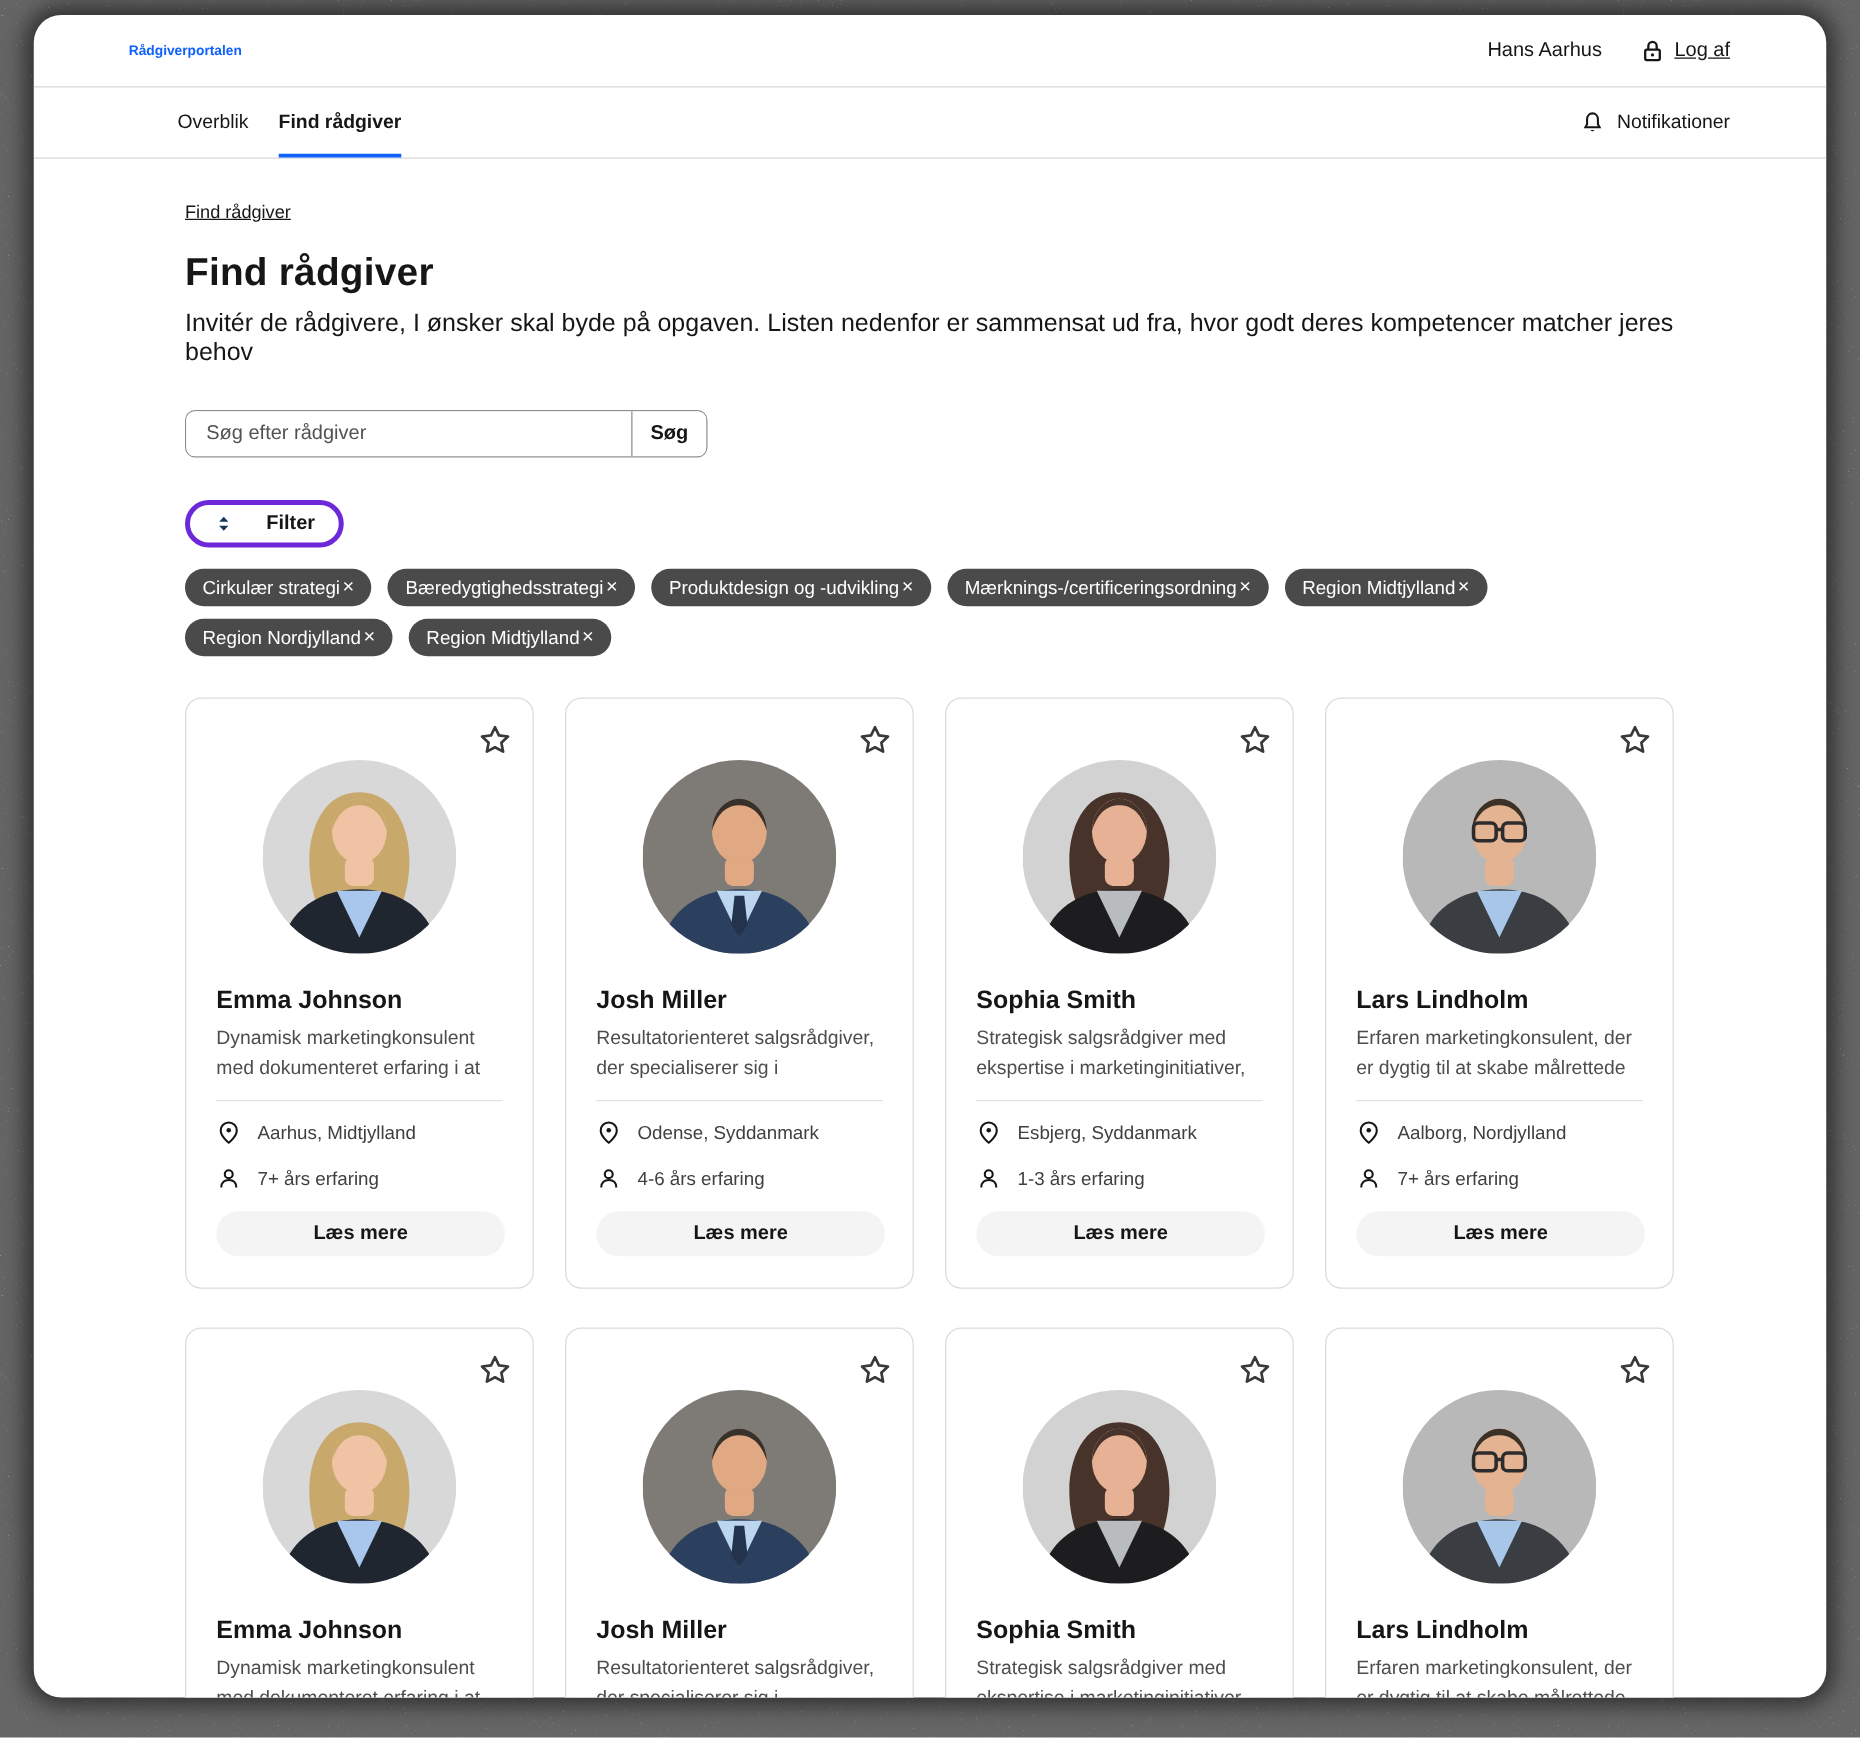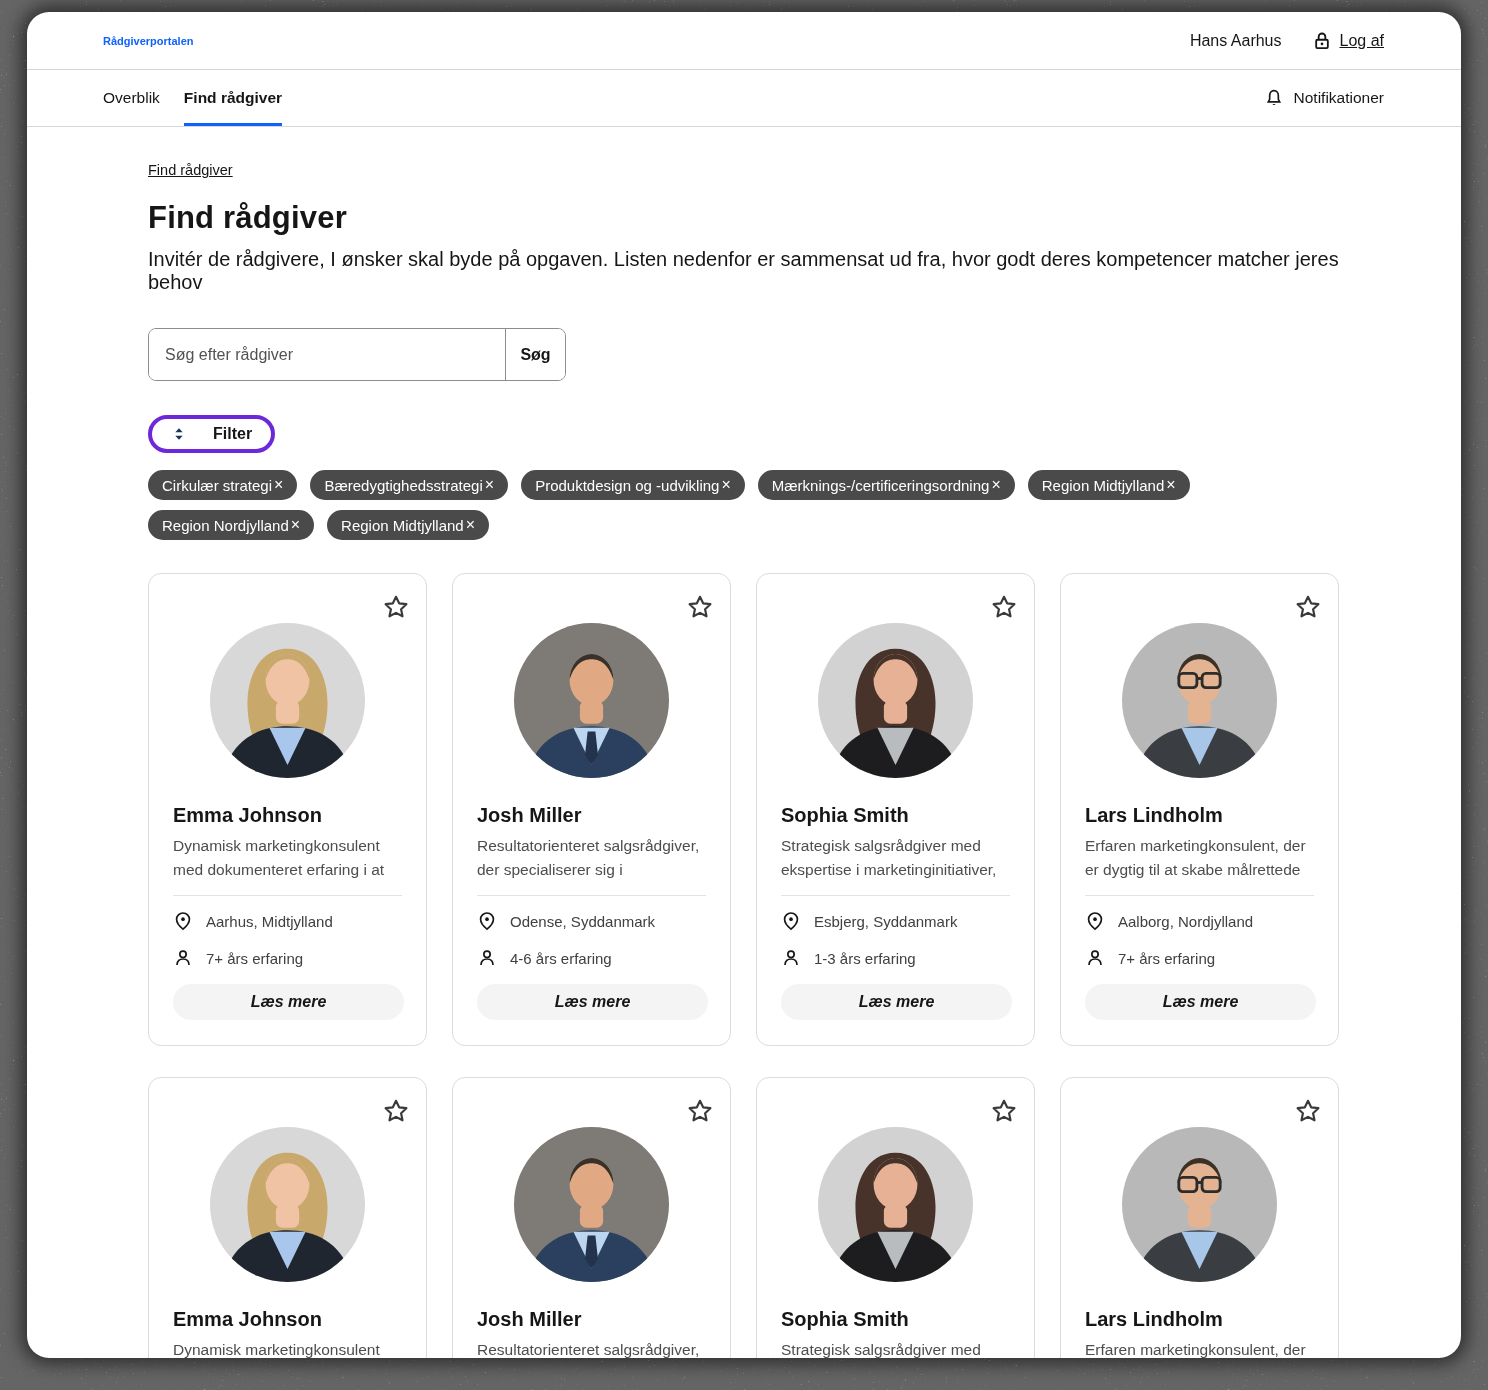--- a/index.html
+++ b/index.html
@@ -34,21 +34,21 @@
   .brand { font-size: 11px; font-weight: bold; color: #0f62fe; }
   .topbar-right { display: flex; align-items: center; gap: 14px; }
   .user-name { font-size: 16px; color: #161616; margin-right: 16px; }
   .logout { display: flex; align-items: center; gap: 8px; cursor: pointer; }
   .logout a { font-size: 16px; color: #161616; text-decoration: underline; }
 
   
   .navbar {
     height: 57px;
     display: flex; align-items: stretch; justify-content: space-between;
-    padding: 0 77px 0 76px;
+    padding: 0 77px 0 115px;
     border-bottom: 1px solid #d8d8d8;
   }
   .tabs { display: flex; gap: 24px; }
   .tab {
     display: flex; align-items: center;
     font-size: 15.5px; color: #161616;
     border-bottom: 3px solid transparent;
     padding-top: 3px;
     cursor: pointer;
   }
@@ -64,21 +64,21 @@
   }
   h1.page-title { font-size: 31px; font-weight: bold; margin-top: 21px; letter-spacing: 0.2px; }
   .page-subtitle { font-size: 20px; margin-top: 12px; color: #161616; }
 
   .search-bar {
     margin-top: 34px;
     display: inline-flex;
     border: 1px solid #8d8d8d;
     border-radius: 8px;
     overflow: hidden;
-    height: 53px;
+    height: 38px;
   }
   .search-input {
     width: 356px; border: none; outline: none;
     font-size: 16px; padding: 0 16px;
     font-family: "Liberation Sans", sans-serif;
     color: #161616; background: #fff;
   }
   .search-input::placeholder { color: #525252; opacity: 1; }
   .search-btn {
     width: 60px; border: none; border-left: 1px solid #8d8d8d;
@@ -143,21 +143,20 @@
   .meta-row { display: flex; align-items: center; gap: 13px; margin-top: 13px; height: 24px; }
   .meta-row span { font-size: 15px; color: #404040; }
   .meta-row svg { flex: 0 0 auto; }
   .cta-btn {
     margin-top: 14px; width: 231px; height: 36px;
     border: none; border-radius: 18px;
     background: #f4f4f4; color: #161616;
     font-size: 16px; font-weight: bold;
     font-family: "Liberation Sans", sans-serif;
     cursor: pointer;
-    font-style: italic;
   }
 </style>
 </head>
 <body>
 
 <svg class="noise-bg" width="1488" height="1390">
   <filter id="grain">
     <feTurbulence type="fractalNoise" baseFrequency="0.75" numOctaves="2"></feTurbulence>
     <feColorMatrix type="matrix" values="0 0 0 0 0  0 0 0 0 0  0 0 0 0 0  0.9 0.9 0.9 0 0"></feColorMatrix>
   </filter>

